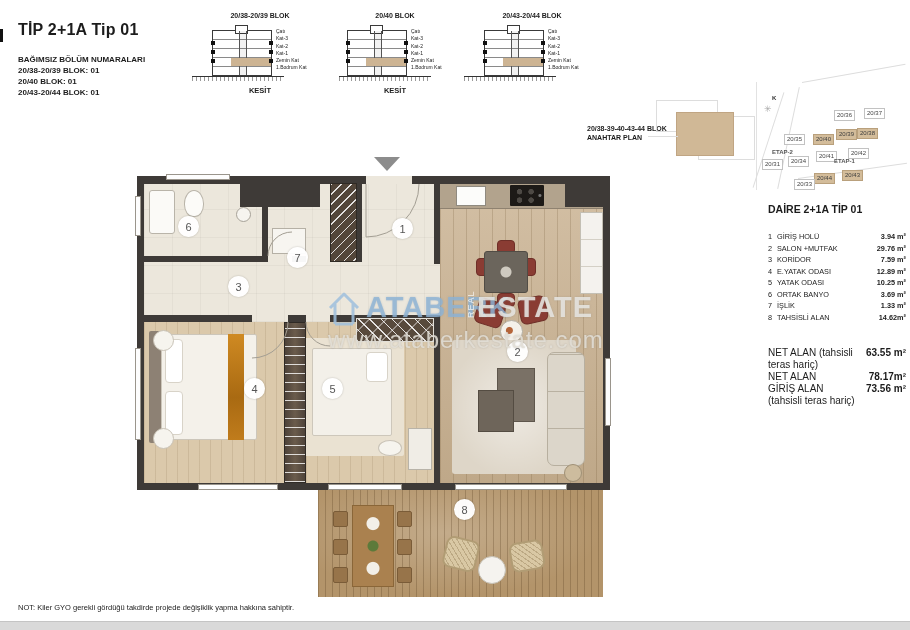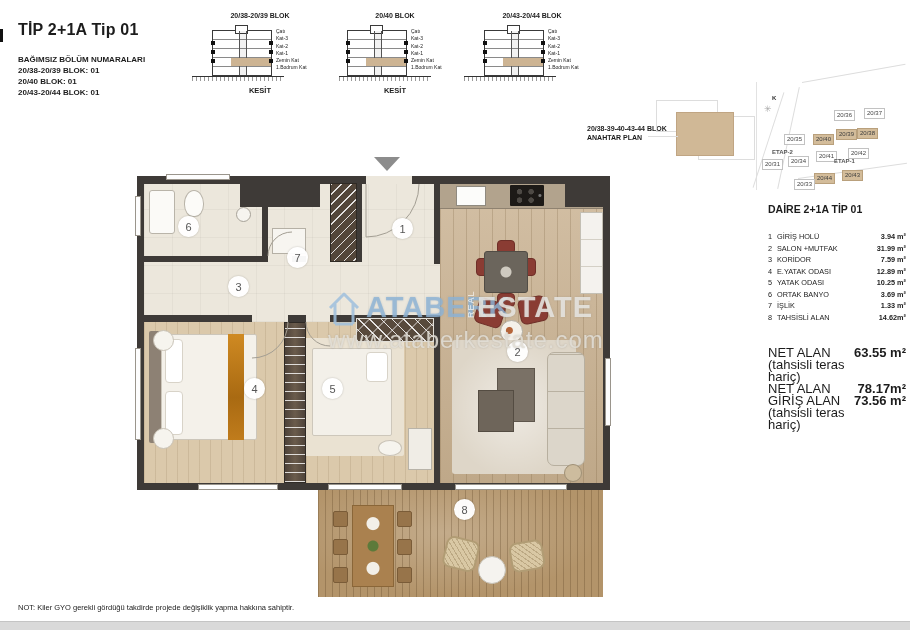--- a/index.html
+++ b/index.html
@@ -27,21 +27,21 @@
   .sp-block{position:absolute;font-size:6px;line-height:7px;padding:1px 2px;white-space:nowrap;color:#444;}
   .sp-plain{border:0.5px solid #c2c2c2;background:rgba(255,255,255,.85);}
   .sp-hl{background:#d3bc9a;border:0.5px solid #b9a07c;color:#3c3c3c;}
   .sp-road{position:absolute;background:#ddd;}
   
   .up-title{font-size:10.5px;font-weight:bold;}
   .room-row{display:flex;font-size:7.3px;line-height:11.5px;}
   .room-no{width:9px;flex:none;}
   .room-name{flex:1;}
   .room-area{flex:none;font-weight:600;}
-  .tot-row{display:flex;font-size:13px;line-height:12px;gap:8px;}
+  .tot-row{display:flex;font-size:10px;line-height:12px;gap:8px;}
   .tot-label{flex:1;}
   .tot-val{flex:none;font-weight:600;}
   
   .wall{background:#3e3a37;}
   .winrect{background:#fdfdfd;border:0.5px solid #9a958c;box-sizing:border-box;}
   .numcircle{width:21px;height:21px;border-radius:50%;background:rgba(255,255,255,.96);
              box-shadow:0 0 2px rgba(0,0,0,.25);font-size:11px;color:#555;
              display:flex;align-items:center;justify-content:center;z-index:40;}
   .furn{box-sizing:border-box;}
   .hatch-dark{background:#53463a;background-image:repeating-linear-gradient(135deg,rgba(255,255,255,.85) 0 1px,transparent 1px 7px);}
@@ -191,21 +191,21 @@
     <div class="up-title">DAİRE 2+1A TİP 01</div>
     <div style="height:16px;"></div>
     <div class="room-row">
         <span class="room-no">1</span>
         <span class="room-name">GİRİŞ HOLÜ</span>
         <span class="room-area">3.94 m²</span>
       </div>
     <div class="room-row">
         <span class="room-no">2</span>
         <span class="room-name">SALON +MUTFAK</span>
-        <span class="room-area">31.99 m²</span>
+        <span class="room-area">29.76 m²</span>
       </div>
     <div class="room-row">
         <span class="room-no">3</span>
         <span class="room-name">KORİDOR</span>
         <span class="room-area">7.59 m²</span>
       </div>
     <div class="room-row">
         <span class="room-no">4</span>
         <span class="room-name">E.YATAK ODASI</span>
         <span class="room-area">12.89 m²</span>

